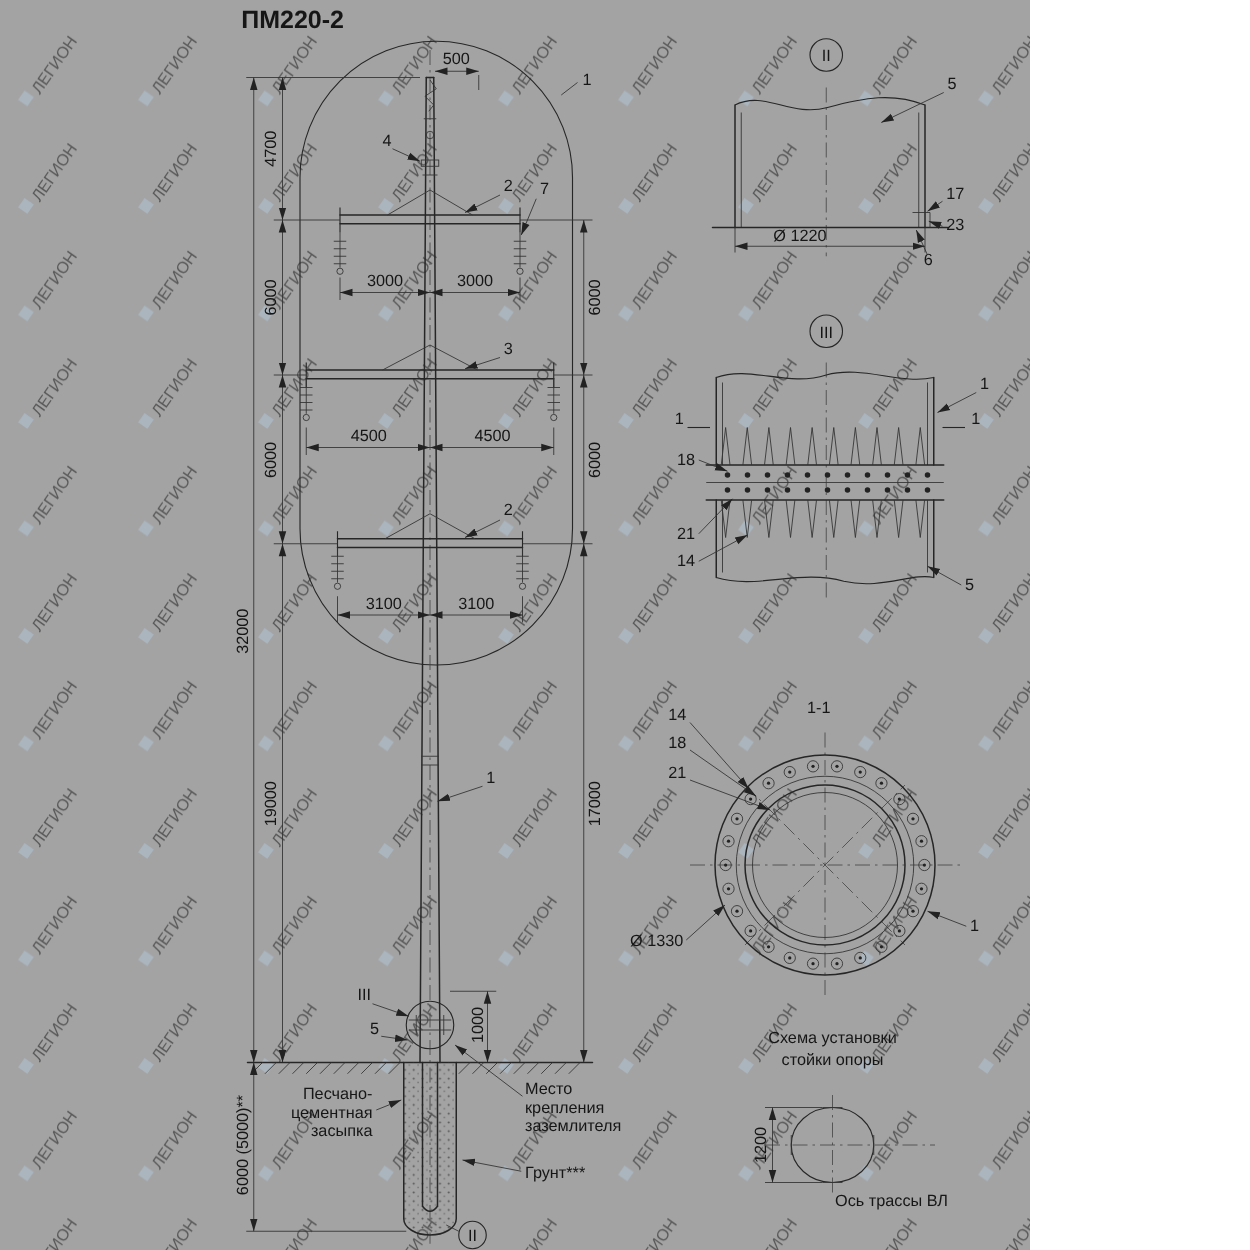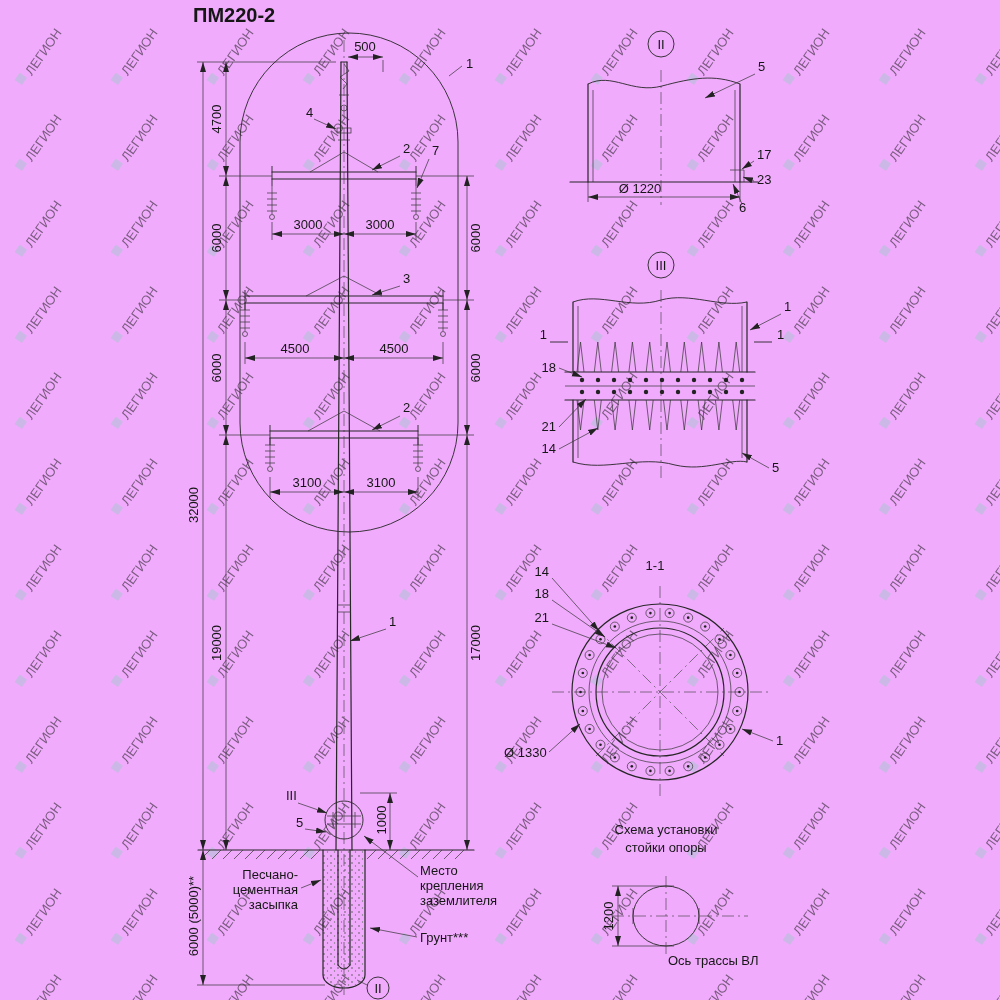--- a/index.html
+++ b/index.html
@@ -1,16 +1,16 @@
 <!DOCTYPE html>
 <html><head>
 <meta charset="utf-8">
 <style>
   html,body{margin:0;padding:0;background:#ffffff}
-  .sheet{position:relative;width:1000px;height:1000px;background:#f0abfc;overflow:hidden}
+  .sheet{position:relative;width:824px;height:1000px;background:#a3a3a3;overflow:hidden}
   svg{display:block}
   svg text{font-family:"Liberation Sans","DejaVu Sans",sans-serif;font-size:13px;fill:#161616}
   text.big{font-size:20px;font-weight:700}
   text.mid{text-anchor:middle}
   text.end{text-anchor:end}
   .ln{stroke:#262626;stroke-width:1.2;fill:none;stroke-linecap:round}
   .md{stroke:#262626;stroke-width:0.9;fill:none}
   .thin{stroke:#333;stroke-width:0.7;fill:none}
   .cl{stroke:#444;stroke-width:0.65;fill:none;stroke-dasharray:12 4 2 4}
 </style>

